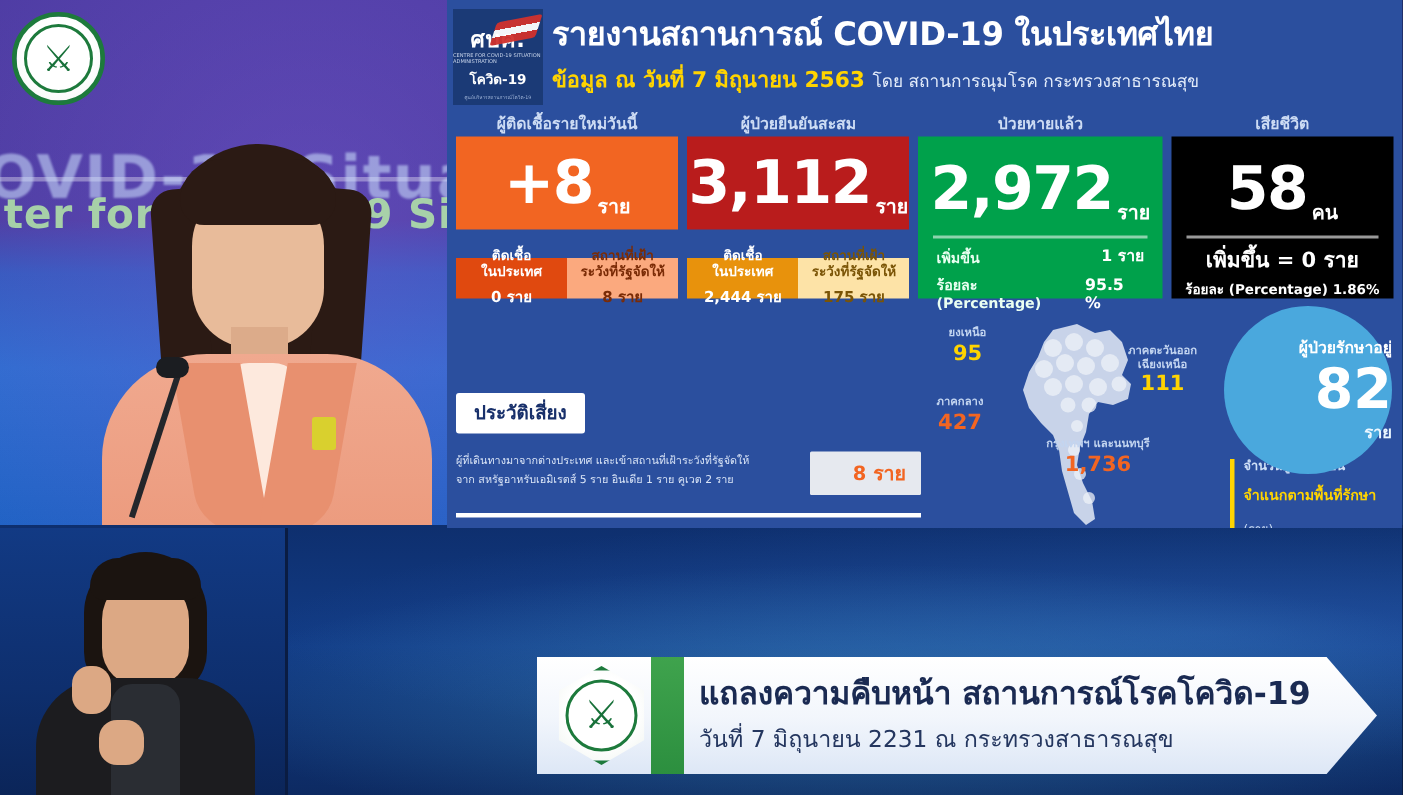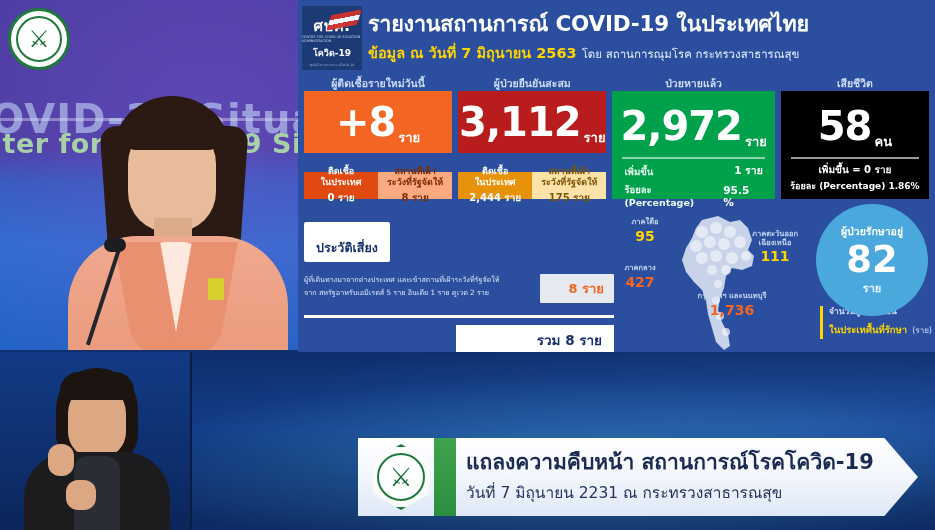--- a/index.html
+++ b/index.html
@@ -216,28 +216,28 @@
   #col-recovered .statbox{ background:#00a14b; height:108px; padding:4px 8px 0; }
   #col-recovered .stat-main{ height:62px; }
   .greenline{ height:2px; background:rgba(255,255,255,.55); margin:0 2px; }
   .kv{ display:flex; justify-content:space-between; align-items:flex-end; padding:3px 4px 0; }
   .kv .k{ color:#eafff2; font-size:9.5px; font-weight:bold; }
   .kv .v{ color:#ffffff; font-size:10.5px; font-weight:bold; }
   
   #col-deaths .statbox{ background:#000000; height:108px; padding:4px 8px 0; }
   #col-deaths .stat-main{ height:62px; }
   .blackline{ height:2px; background:rgba(255,255,255,.6); margin:0 2px; }
-  #deaths-inc{ text-align:center; color:#fff; font-size:10px; font-weight:bold; padding-top:3px; }
+  #deaths-inc{ text-align:center; color:#fff; font-size:14px; font-weight:bold; padding-top:3px; }
   #deaths-pct{ text-align:center; color:#fff; font-size:9px; font-weight:bold; padding-top:2px; }
 
   
   #risk-section{ position:absolute; left:6px; top:222px; width:310px; }
   #risk-tab{
     background:#ffffff; color:#18306b; font-size:12.5px; font-weight:bold;
-    display:inline-block; padding:16px 12px 4px; border-radius:2px;
+    display:inline-block; padding:3px 12px 4px; border-radius:2px;margin-top:40px;
   }
   #risk-body{ margin-top:12px; display:flex; align-items:flex-start; gap:6px; }
   #risk-text{ flex:1; color:#dae5f7; font-size:7.2px; line-height:1.75; }
   #risk-count{
     background:#e6e9ef; color:#f26522; font-size:13px; font-weight:bold;
     padding:4px 10px; min-width:74px; text-align:right; border-radius:1px;
   }
   #risk-rule{ height:3px; background:#ffffff; margin:12px 0 0; }
   #risk-total{
     margin-top:7px; margin-left:auto; width:158px; background:#ffffff;
@@ -268,21 +268,21 @@
     border-left:3px solid #ffd400; padding-left:6px; line-height:1.35;
   }
   #map-legend .lg1{ color:#cfe0f7; font-size:8.5px; font-weight:bold; display:block; }
   #map-legend .lg2{ color:#ffd400; font-size:9.5px; font-weight:bold; }
   #map-legend .lg3{ color:#cfe0f7; font-size:8px; }
 
   
   #active-circle{
     position:absolute; left:518px; top:204px; width:112px; height:112px;
     border-radius:50%; background:#4aa8dd; display:flex; flex-direction:column;
-    align-items:center; justify-content:center;
+    align-items:flex-end; justify-content:center;
   }
   #active-circle .ac-label{ color:#ffffff; font-size:10.5px; font-weight:bold; }
   #active-circle .ac-value{ color:#ffffff; font-size:37px; font-weight:bold; line-height:1;
     margin-top:1px; }
   #active-circle .ac-unit{ color:#eaf6ff; font-size:11px; font-weight:bold; margin-top:1px; }
 
   
   #caption-bar{
     position:absolute; left:358px; top:438px; width:560px; height:78px;
   }
@@ -487,21 +487,21 @@
           <circle cx="44" cy="58" r="5"></circle>
         <circle cx="58" cy="58" r="5"></circle>
           <circle cx="50" cy="72" r="4"></circle>
           <circle cx="48" cy="88" r="4"></circle>
         <circle cx="52" cy="104" r="4"></circle>
           <circle cx="58" cy="120" r="4"></circle>
       </g>
     </svg>
 
     <div class="map-label" id="mlabel-north">
-      <span class="rl">ภาคใตือ</span>
+      <span class="rl">ยงเหนือ</span>
       <span class="rv">95</span>
     </div>
     <div class="map-label" id="mlabel-northeast">
       <span class="rl">ภาคตะวันออก</span>
       <span class="rl">เฉียงเหนือ</span>
       <span class="rv">111</span>
     </div>
     <div class="map-label" id="mlabel-central">
       <span class="rl">ภาคกลาง</span>
       <span class="rv">427</span>
@@ -511,21 +511,21 @@
       <span class="rv">1,736</span>
     </div>
     <div class="map-label" id="mlabel-south">
       <span class="rl">ภาคใต้</span>
       <span class="rv">743</span>
     </div>
   </div>
 
   <div id="map-legend">
     <span class="lg1">จำนวนผู้ป่วยยืนยัน</span>
-    <span class="lg2">ในประเทศื้นที่รักษา</span>
+    <span class="lg2">จำแนกตามพื้นที่รักษา</span>
     <span class="lg3">(ราย)</span>
   </div>
 
   <div id="active-circle">
     <span class="ac-label">ผู้ป่วยรักษาอยู่</span>
     <span class="ac-value">82</span>
     <span class="ac-unit">ราย</span>
   </div>
 
 </div>

